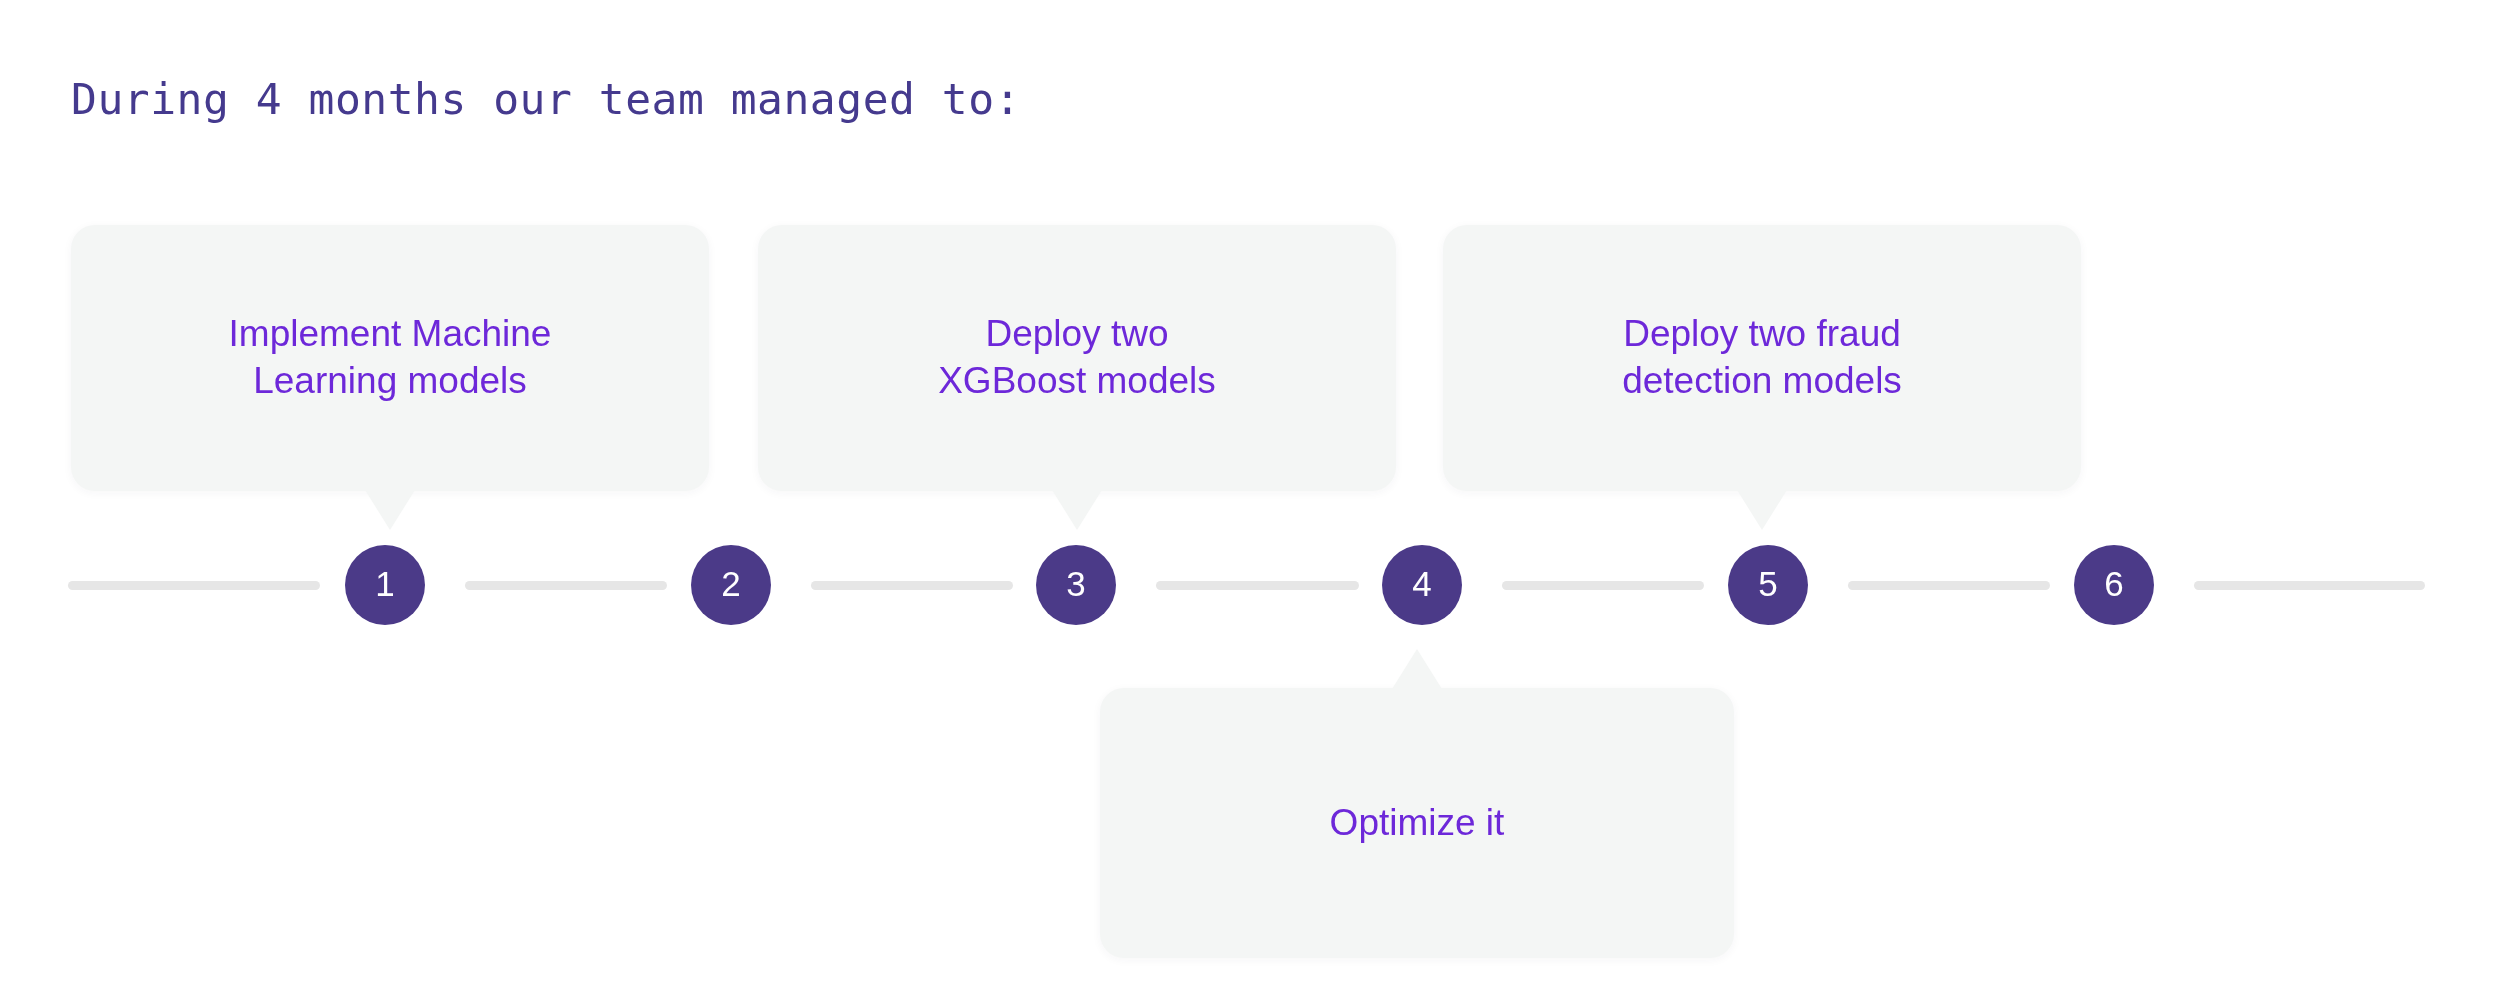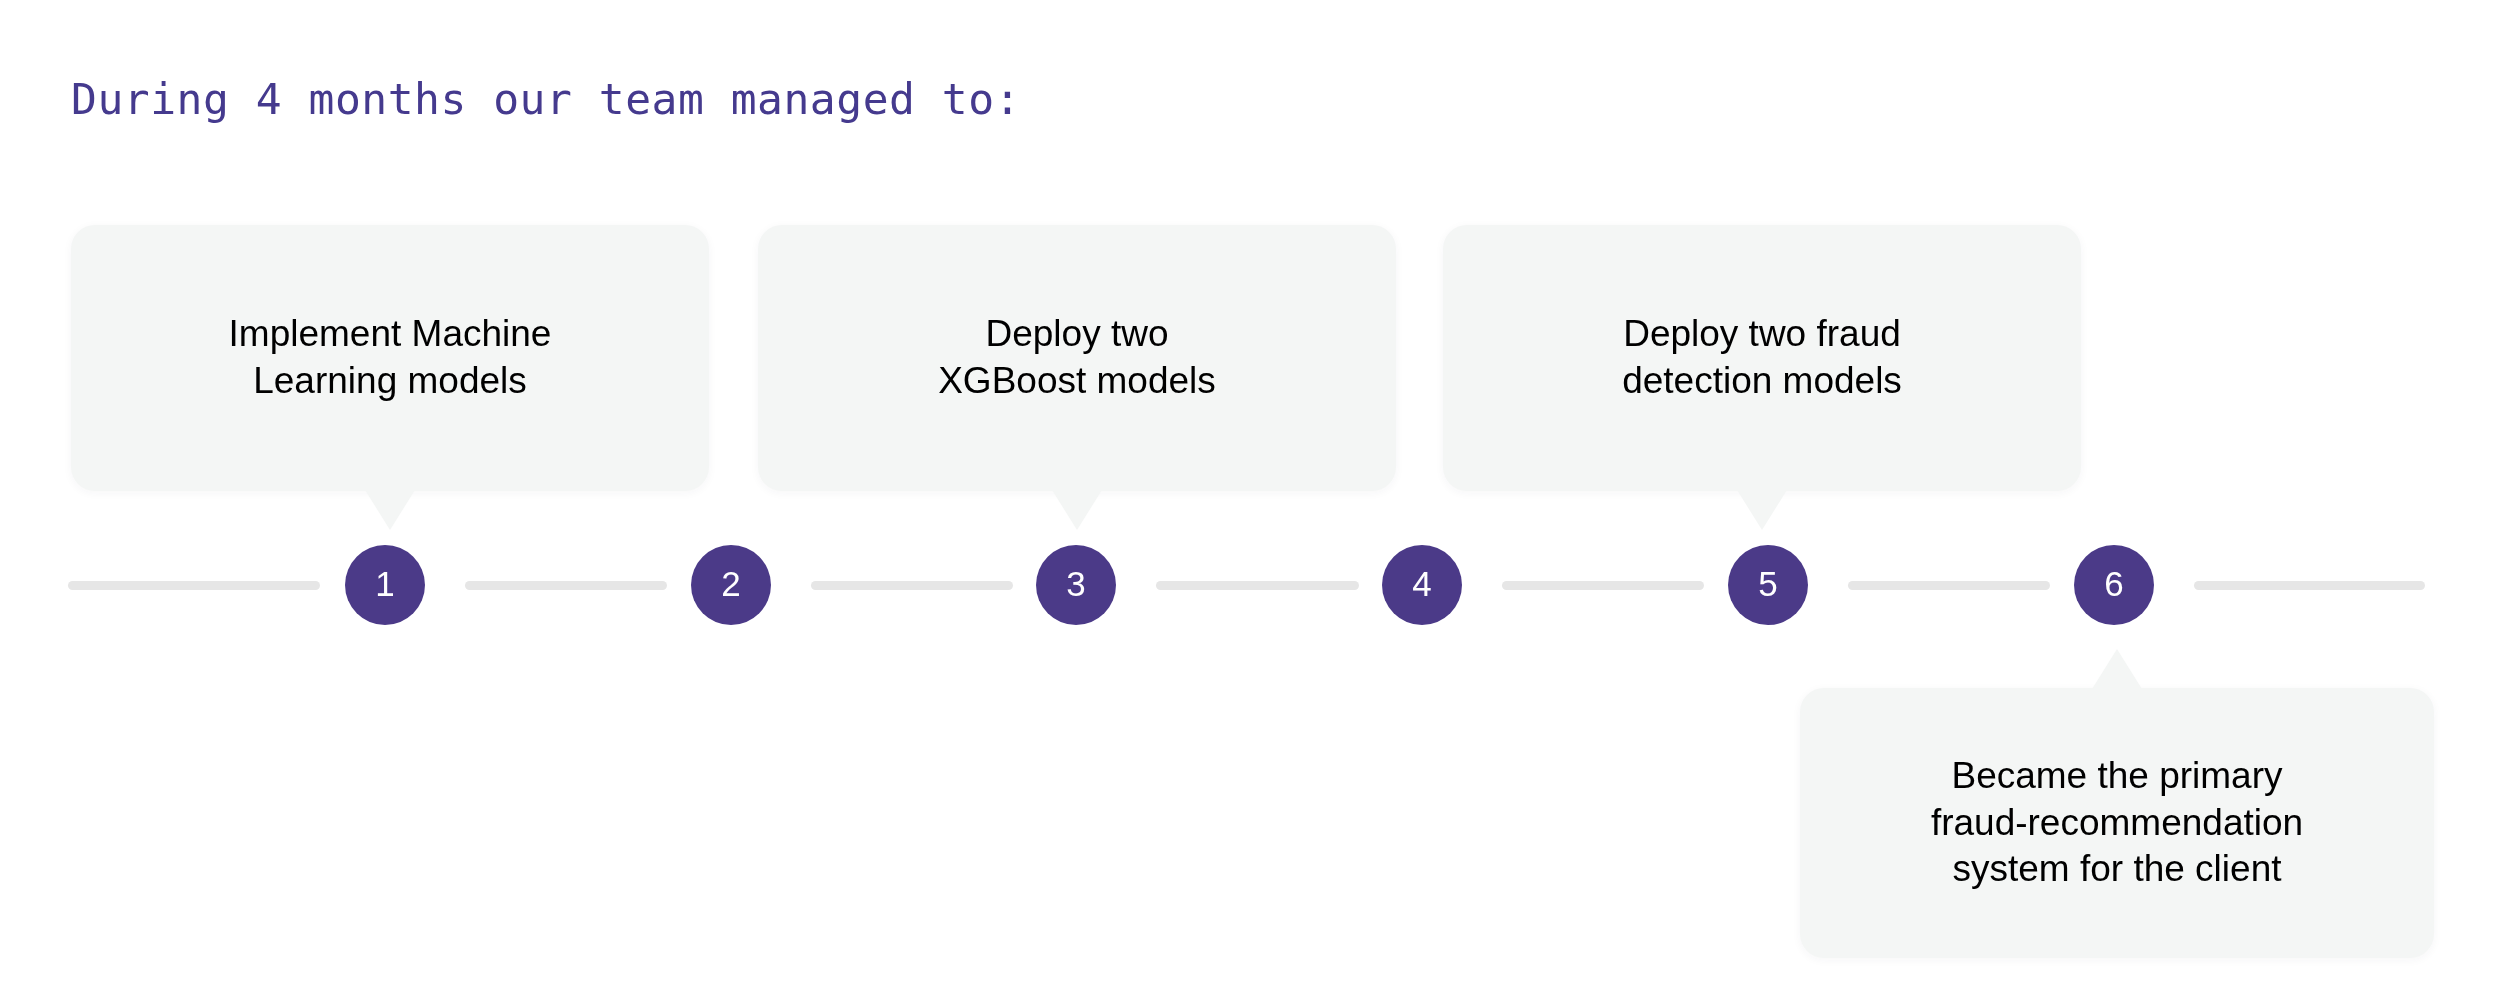--- a/index.html
+++ b/index.html
@@ -77,21 +77,21 @@
     border-radius: 24px;
     box-shadow: 0 2px 10px rgba(40, 50, 70, 0.045);
     display: flex;
     align-items: center;
     justify-content: center;
     box-sizing: border-box;
     padding: 10px 26px;
   }
 
   .card-text {
-    color: #000000;
+    color: #6d28d9;
     font-size: 37px;
     line-height: 1.26;
     text-align: center;
     font-weight: 400;
     white-space: pre-line;
   }
 
   
   .card.tail-down::after {
     content: "";
@@ -171,20 +171,18 @@
     <div class="node" style="left:1728px;">
       <span>5</span>
     </div>
 
     <div class="node" style="left:2074px;">
       <span>6</span>
     </div>
   </div>
 
 
+  <div class="card tail-up" style="left:1100px; top:688px; width:634px; height:270px;">
+    <span class="card-text">Optimize it</span>
+  </div>
 
-  <div class="card tail-up" style="left:1800px; top:688px; width:634px; height:270px;">
-    <span class="card-text">Became the primary
-fraud-recommendation
-system for the client</span>
-  </div>
 
 </div>
 
 </body></html>

